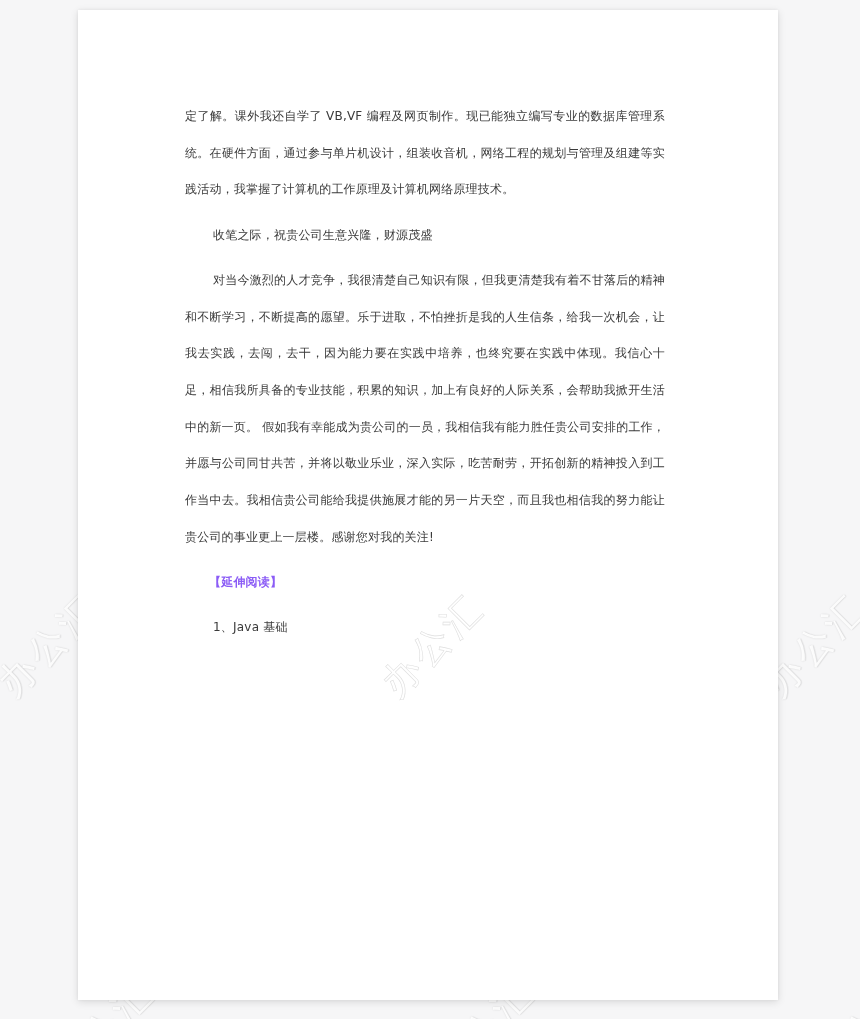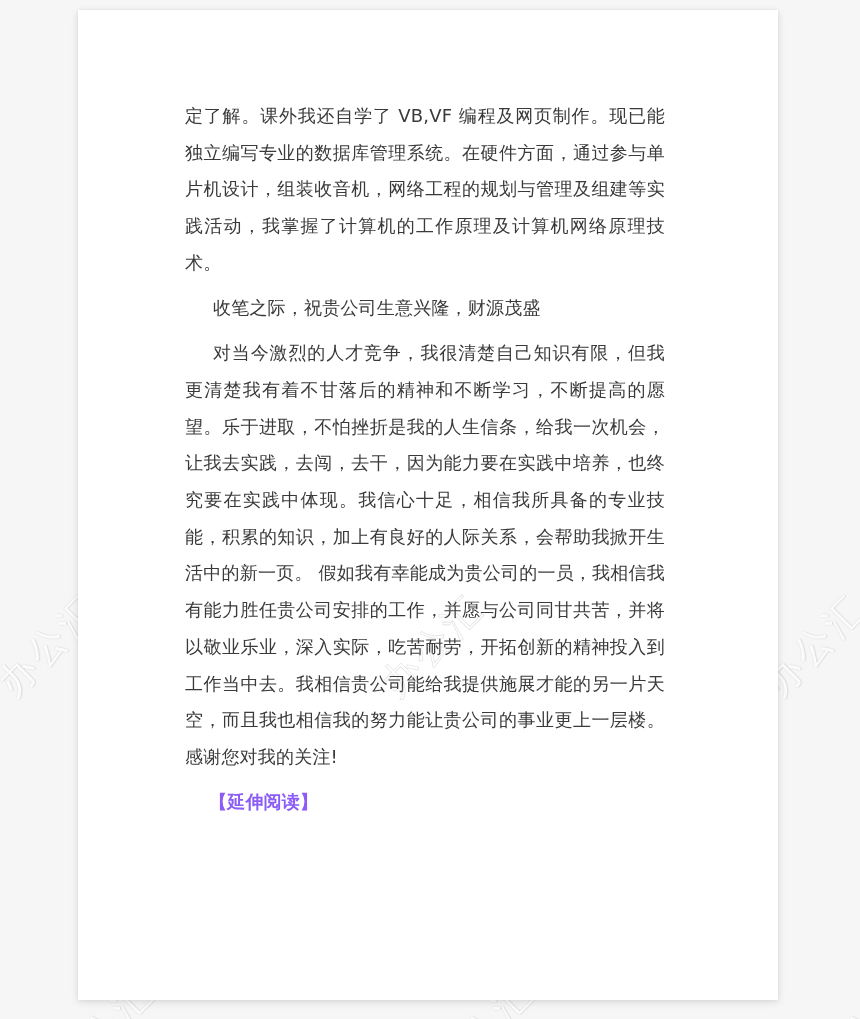--- a/index.html
+++ b/index.html
@@ -23,21 +23,21 @@
       background: #ffffff;
       box-shadow: 0 2px 8px rgba(0,0,0,0.12), 0 0 3px rgba(0,0,0,0.06);
       z-index: 1;
     }
     .content {
       position: absolute;
       left: 107px;
       top: 88px;
       width: 480px;
       color: #3a3a3a;
-      font-size: 18px;
+      font-size: 12px;
       line-height: 36.7px;
       letter-spacing: 0.2px;
     }
     .para {
       margin: 0 0 8.5px 0;
       text-align: justify;
       text-justify: inter-character;
     }
     .indent {
       text-indent: 28px;
@@ -71,20 +71,21 @@
   </style>
 </head>
 <body>
 
 <div class="page">
   <div class="content">
     <p class="para">定了解。课外我还自学了 VB,VF 编程及网页制作。现已能独立编写专业的数据库管理系统。在硬件方面，通过参与单片机设计，组装收音机，网络工程的规划与管理及组建等实践活动，我掌握了计算机的工作原理及计算机网络原理技术。</p>
     <p class="para indent">收笔之际，祝贵公司生意兴隆，财源茂盛</p>
     <p class="para indent">对当今激烈的人才竞争，我很清楚自己知识有限，但我更清楚我有着不甘落后的精神和不断学习，不断提高的愿望。乐于进取，不怕挫折是我的人生信条，给我一次机会，让我去实践，去闯，去干，因为能力要在实践中培养，也终究要在实践中体现。我信心十足，相信我所具备的专业技能，积累的知识，加上有良好的人际关系，会帮助我掀开生活中的新一页。 假如我有幸能成为贵公司的一员，我相信我有能力胜任贵公司安排的工作，并愿与公司同甘共苦，并将以敬业乐业，深入实际，吃苦耐劳，开拓创新的精神投入到工作当中去。我相信贵公司能给我提供施展才能的另一片天空，而且我也相信我的努力能让贵公司的事业更上一层楼。感谢您对我的关注!</p>
     <p class="heading">【延伸阅读】</p>
+    <p class="para indent">1、Java 基础</p>
   </div>
 </div>
 
 <div class="watermark wm-bg" style="left:-14px; top:620px;">办公汇</div>
 <div class="watermark wm-on-page" style="left:370px; top:620px;">办公汇</div>
 <div class="watermark wm-bg" style="left:752px; top:620px;">办公汇</div>
 <div class="watermark wm-bg" style="left:40px; top:1005px;">办公汇</div>
 <div class="watermark wm-bg" style="left:420px; top:1005px;">办公汇</div>
 <div class="watermark wm-bg" style="left:800px; top:1005px;">办公汇</div>
 

